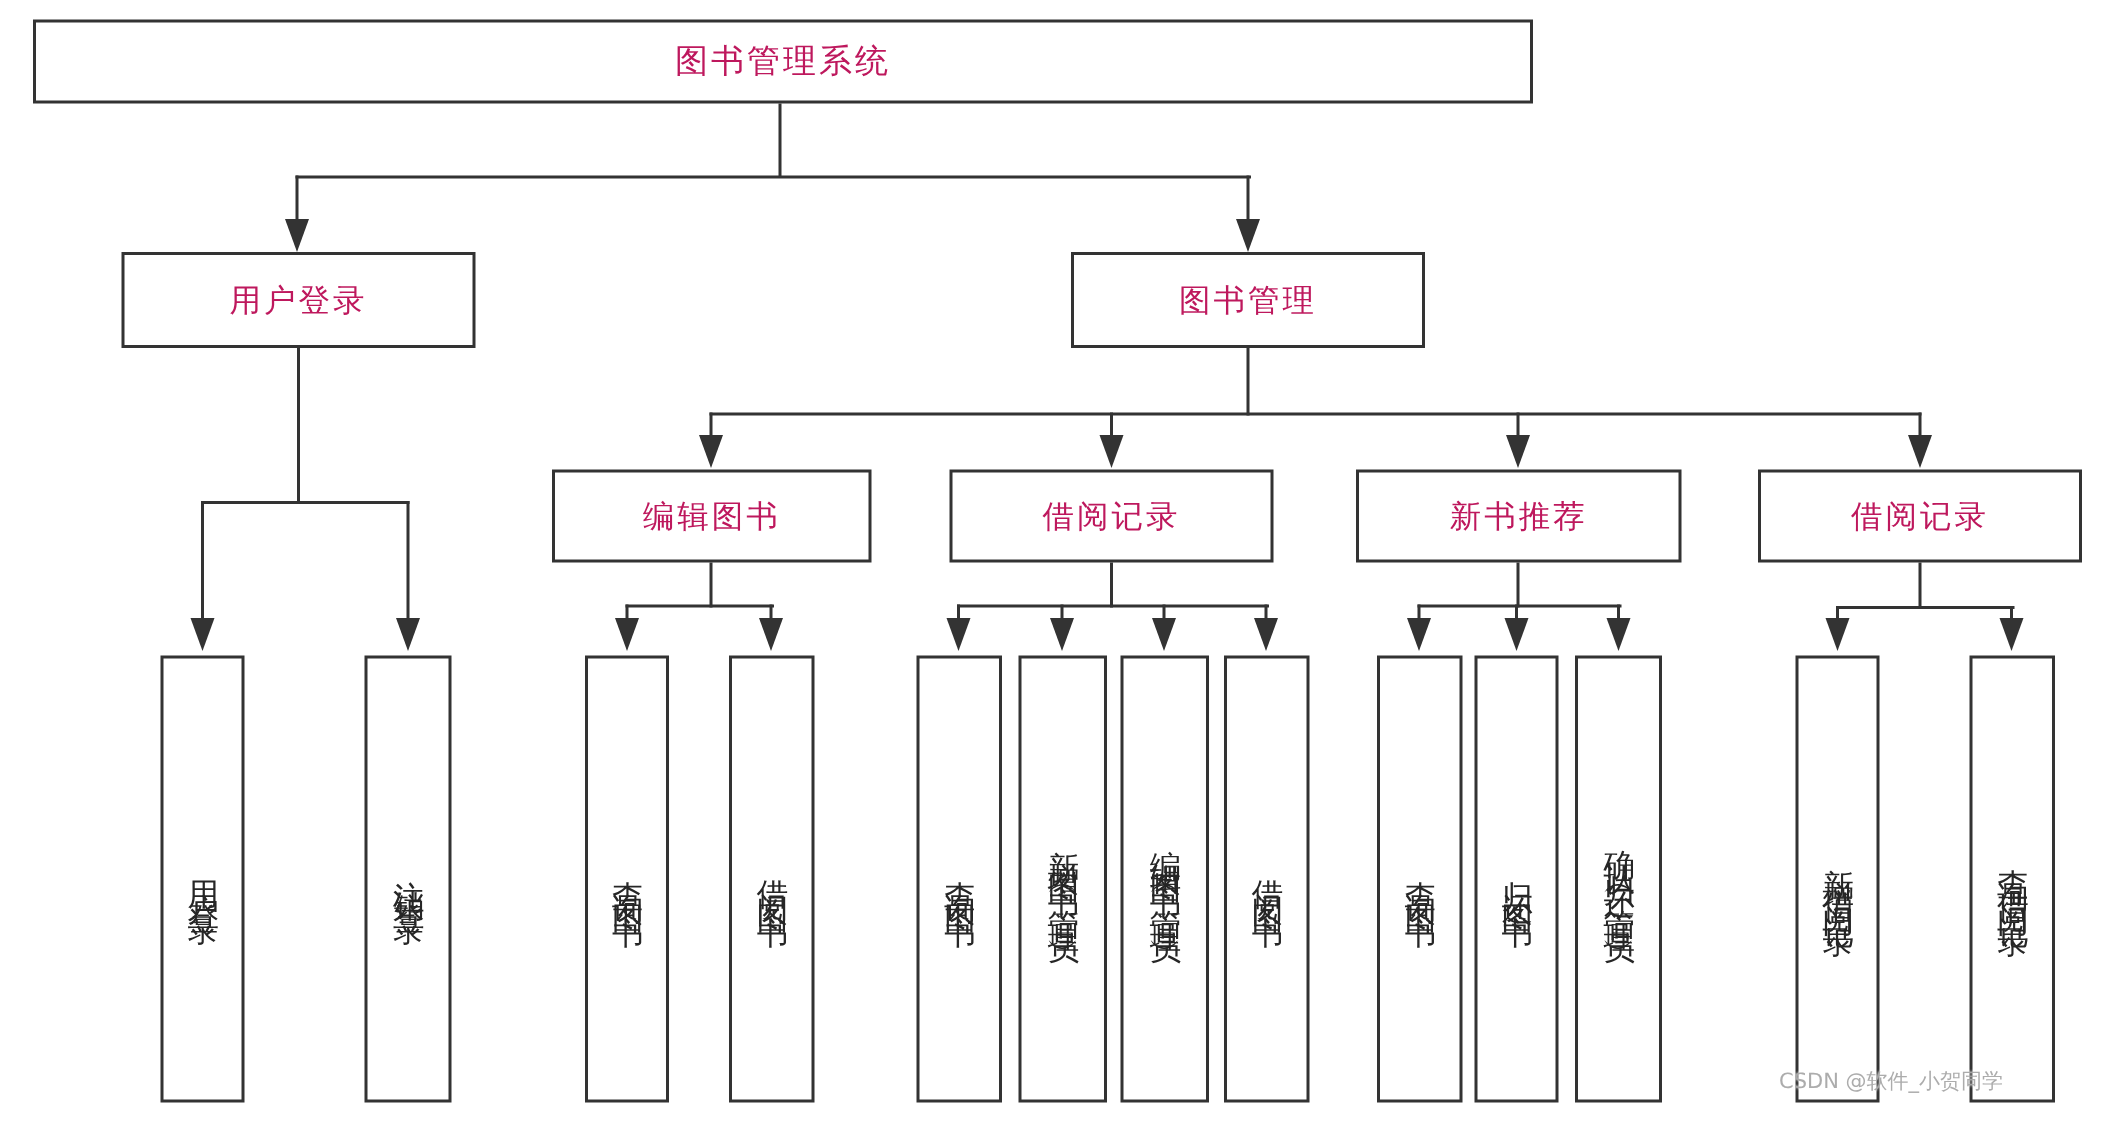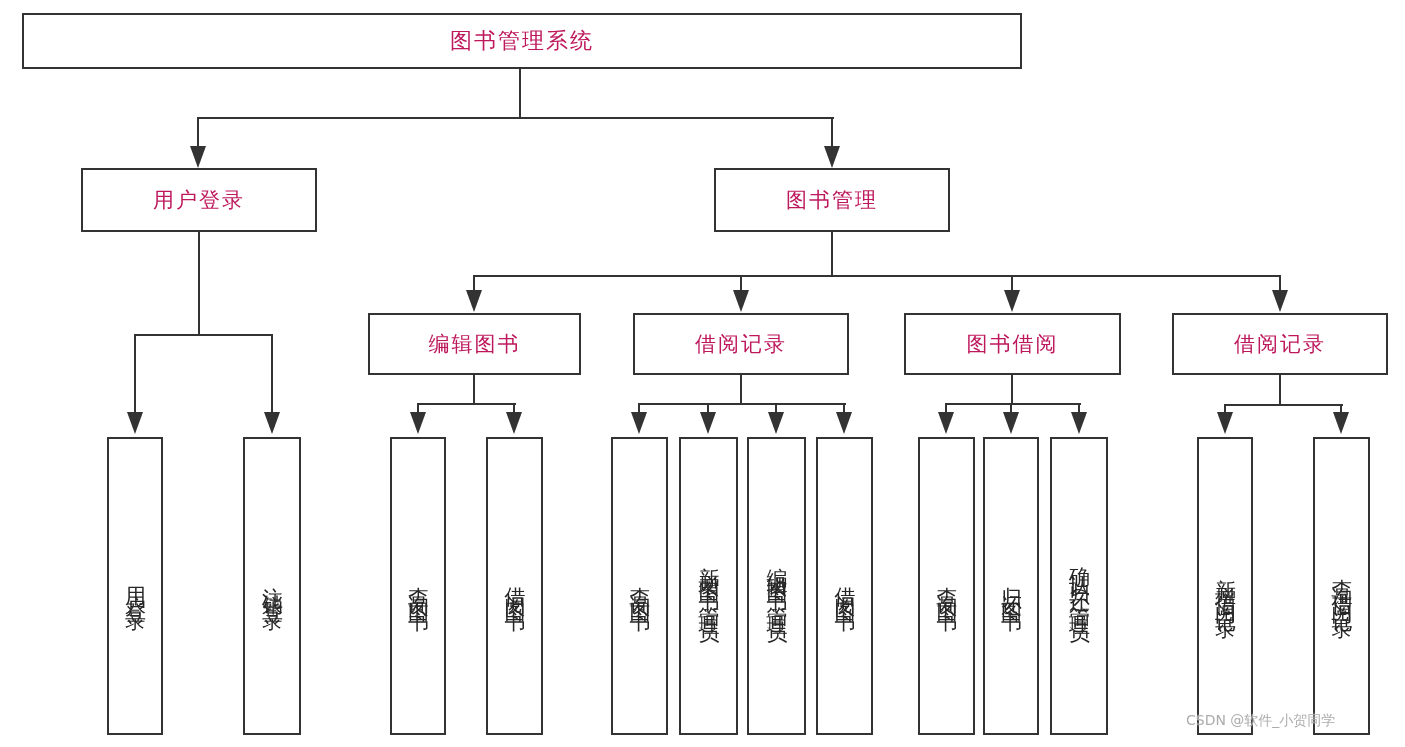--- a/index.html
+++ b/index.html
@@ -84,21 +84,21 @@
     <span class="lbl">图书管理</span>
   </div>
 
   <div class="node" style="left:368px;top:313px;width:213px;height:62px;">
     <span class="lbl">编辑图书</span>
   </div>
   <div class="node" style="left:633px;top:313px;width:216px;height:62px;">
     <span class="lbl">借阅记录</span>
   </div>
   <div class="node" style="left:904px;top:313px;width:217px;height:62px;">
-    <span class="lbl">图书借阅</span>
+    <span class="lbl">新书推荐</span>
   </div>
   <div class="node" style="left:1172px;top:313px;width:216px;height:62px;">
     <span class="lbl">借阅记录</span>
   </div>
 
   <div class="leaf" style="left:107px;width:56px;">
     <span class="vlbl">用户登录</span>
   </div>
   <div class="leaf" style="left:243px;width:58px;">
     <span class="vlbl">注销登录</span>

